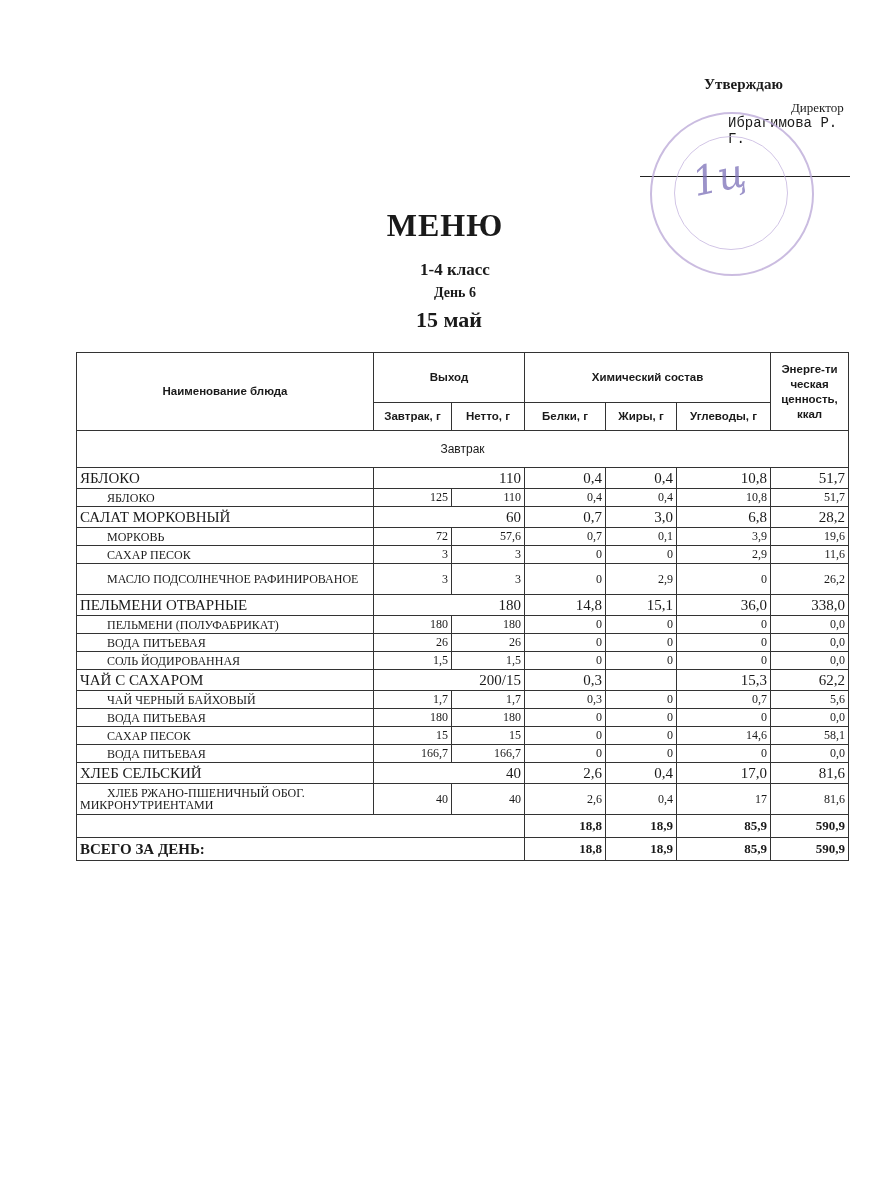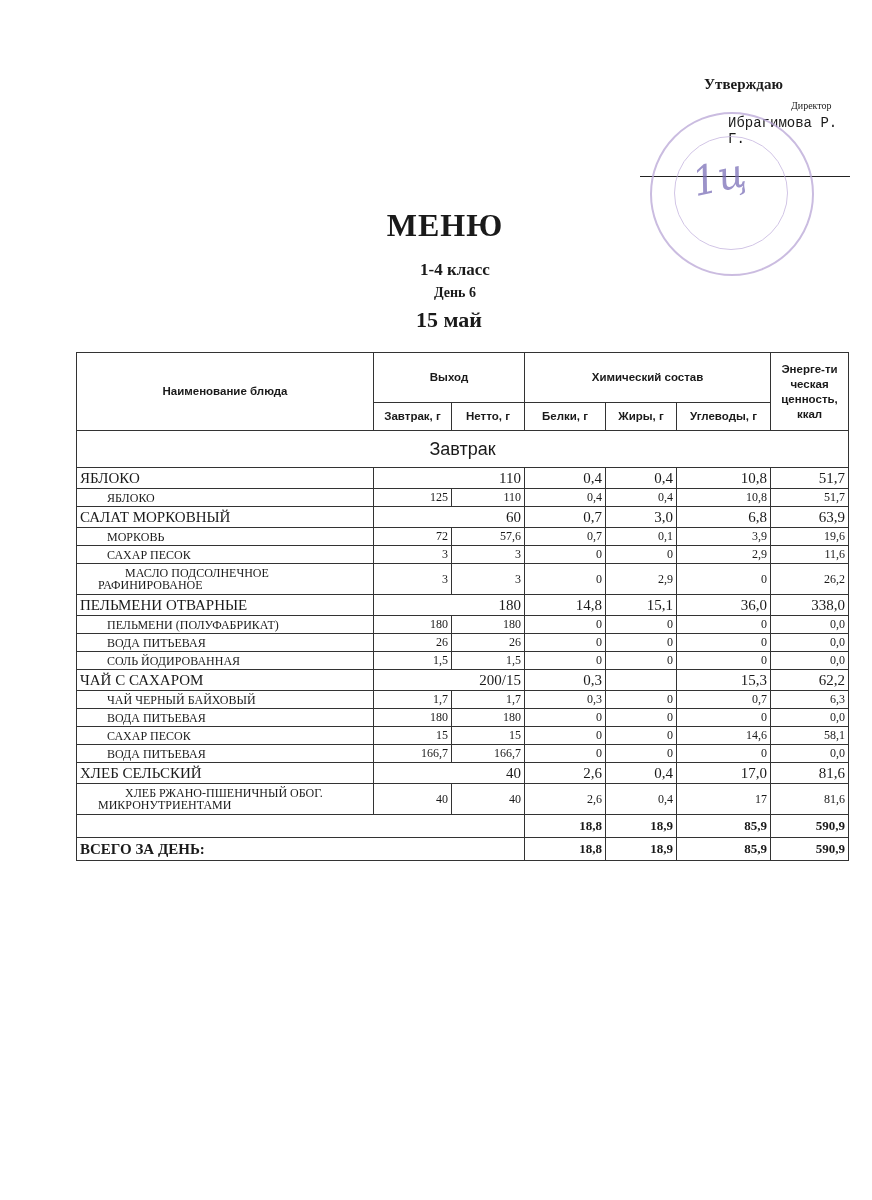--- a/index.html
+++ b/index.html
@@ -1,40 +1,40 @@
 <!DOCTYPE html>
 <html><head>
   <meta charset="utf-8">
   <style>
     html, body { margin: 0; padding: 0; background: #ffffff; }
     body { width: 872px; height: 1200px; position: relative; overflow: hidden; color: #1a1a1a; }
     .approve { position: absolute; left: 620px; top: 70px; width: 240px; }
     .approve .title { position: absolute; left: 84px; top: 6px; font-family: "Liberation Serif", serif; font-weight: bold; font-size: 15px; text-align: center; }
-    .approve .role { position: absolute; left: 171px; top: 30px; font-family: "Liberation Serif", serif; font-size: 10px; }
+    .approve .role { position: absolute; left: 171px; top: 30px; font-family: "Liberation Serif", serif; font-size: 13px; }
     .approve .name { position: absolute; left: 108px; top: 45px; font-family: Liberation Mono, monospace; font-size: 14px; }
     .approve .line { position: absolute; left: 20px; top: 106px; width: 210px; height: 1px; background: #222; }
     .stamp { position: absolute; left: 650px; top: 112px; width: 160px; height: 160px; border-radius: 50%; border: 2px solid #b9a6d6; opacity: .75; }
     .stamp::before { content: ""; position: absolute; left: 22px; top: 22px; width: 112px; height: 112px; border-radius: 50%; border: 1px solid #c2b1dd; }
     .stamp .sig { position: absolute; left: 40px; top: 40px; font-family: "DejaVu Serif", serif; font-style: italic; font-size: 40px; color: #7b6fb8; transform: rotate(-12deg); }
     .heading { position: absolute; left: 0; width: 872px; text-align: center; font-family: "Liberation Serif", serif; font-weight: bold; margin-left: 9px; }
     .h-menu { top: 207px; font-size: 32px; letter-spacing: 1px; }
     .h-class { top: 260px; font-size: 17px; left: 10px; }
     .h-day { top: 285px; font-size: 14px; left: 10px; }
     .h-date { top: 307px; font-size: 22px; left: 4px; }
     table.menu { position: absolute; left: 76px; top: 352px; width: 772px; border-collapse: collapse; table-layout: fixed; font-family: "Liberation Serif", serif; }
     table.menu td, table.menu th { border: 1.5px solid #333; padding: 0 3px; }
     table.menu th { font-family: "Liberation Sans", sans-serif; font-weight: bold; font-size: 11.5px; text-align: center; line-height: 15px; }
     .hdr1 { height: 50px; }
     .hdr2 { height: 28px; }
-    .section td { height: 36px; font-family: "Liberation Sans", sans-serif; font-size: 18px; text-align: center; }
+    .section td { height: 36px; font-family: "Liberation Sans", sans-serif; font-size: 12px; text-align: center; }
     .dish td { height: 20px; font-size: 15px; }
     .ingr td { height: 17px; font-size: 12px; }
     .ingr.tall td { height: 30px; }
     .ingr .name { padding-left: 30px; line-height: 12px; }
-    .ingr.tall .name { text-indent: 27px; padding-left: 21px; }
+    .ingr.tall .name { text-indent: 27px; padding-left: 3px; }
     .num { text-align: right; }
     .total td { height: 22px; font-weight: bold; font-size: 13px; }
     .total .lbl { font-weight: bold; font-size: 15px; }
   </style>
 </head>
 <body>
 
 <div class="approve">
   <div class="title">Утверждаю</div>
   <div class="role">Директор</div>
@@ -95,21 +95,21 @@
         <td class="num">0,4</td>
         <td class="num">10,8</td>
         <td class="num">51,7</td>
       </tr>
       <tr class="dish">
         <td>САЛАТ МОРКОВНЫЙ</td>
         <td class="num" colspan="2">60</td>
         <td class="num">0,7</td>
         <td class="num">3,0</td>
         <td class="num">6,8</td>
-        <td class="num">63,9</td>
+        <td class="num">28,2</td>
       </tr>
       <tr class="ingr">
         <td class="name">МОРКОВЬ</td>
         <td class="num">72</td>
         <td class="num">57,6</td>
         <td class="num">0,7</td>
         <td class="num">0,1</td>
         <td class="num">3,9</td>
         <td class="num">19,6</td>
       </tr>
@@ -174,21 +174,21 @@
         <td class="num">15,3</td>
         <td class="num">62,2</td>
       </tr>
       <tr class="ingr">
         <td class="name">ЧАЙ ЧЕРНЫЙ БАЙХОВЫЙ</td>
         <td class="num">1,7</td>
         <td class="num">1,7</td>
         <td class="num">0,3</td>
         <td class="num">0</td>
         <td class="num">0,7</td>
-        <td class="num">6,3</td>
+        <td class="num">5,6</td>
       </tr>
       <tr class="ingr">
         <td class="name">ВОДА ПИТЬЕВАЯ</td>
         <td class="num">180</td>
         <td class="num">180</td>
         <td class="num">0</td>
         <td class="num">0</td>
         <td class="num">0</td>
         <td class="num">0,0</td>
       </tr>

